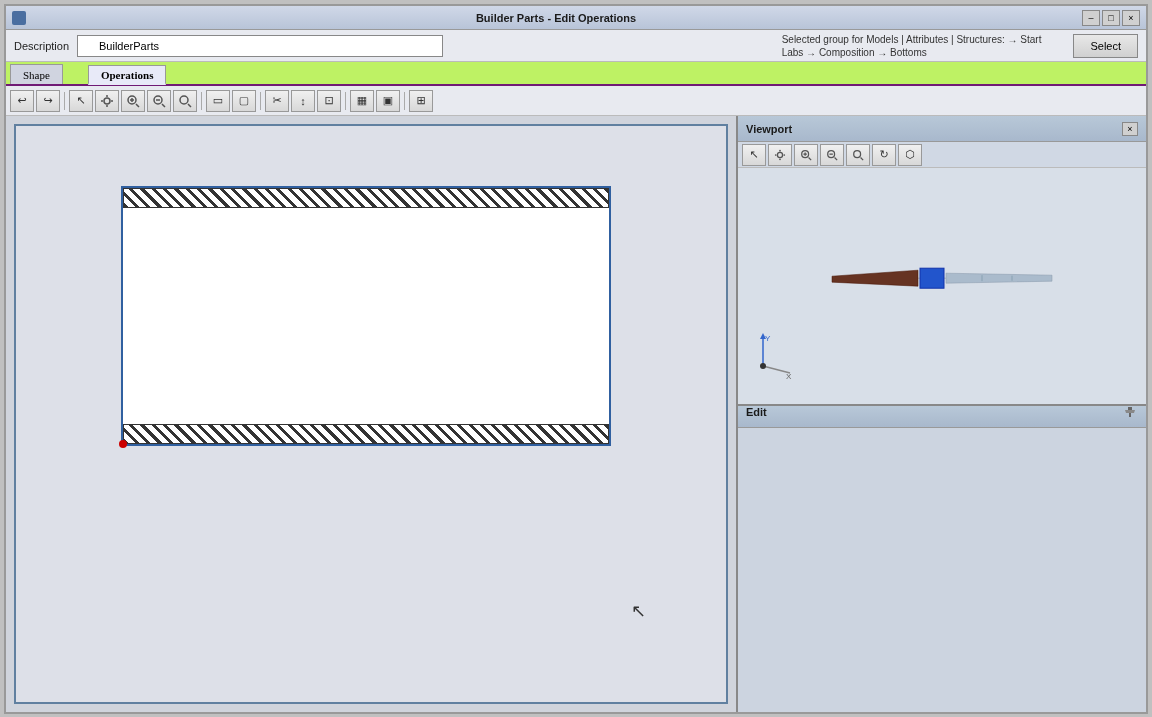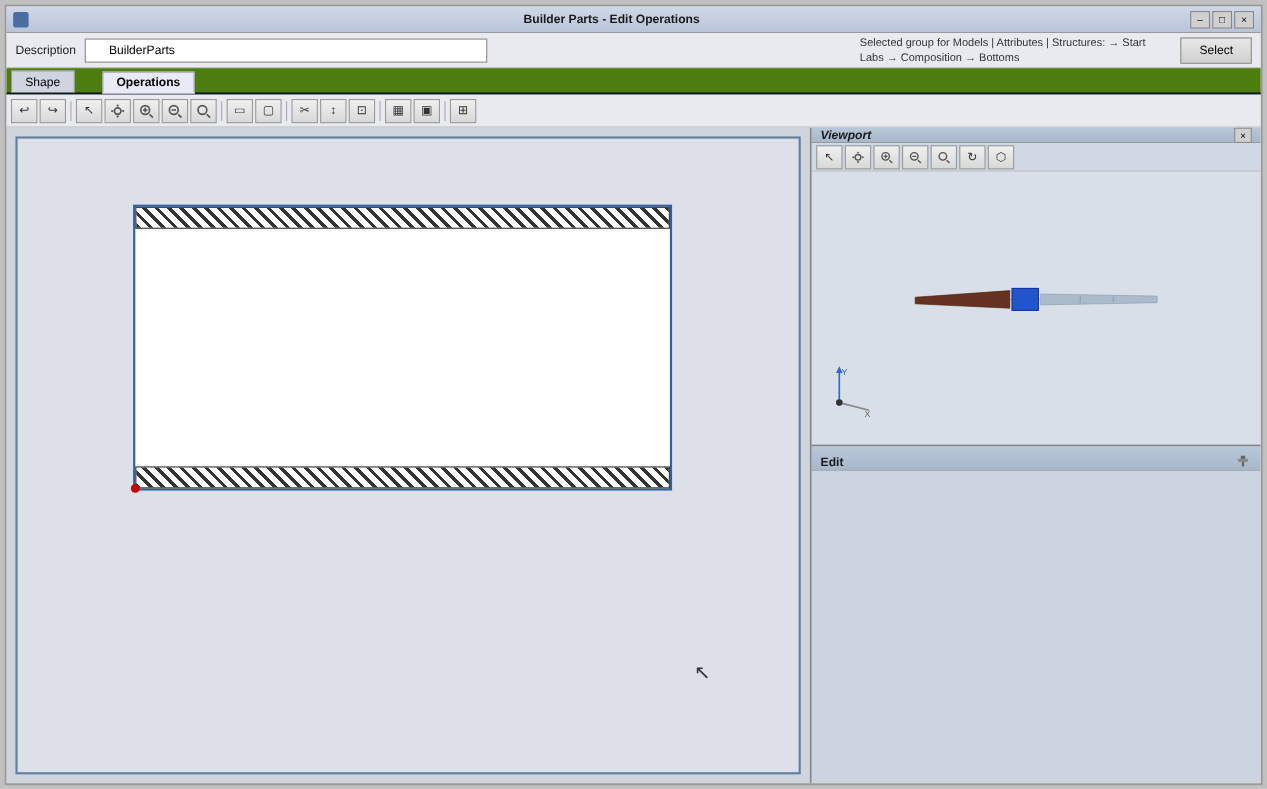--- a/index.html
+++ b/index.html
@@ -102,26 +102,27 @@
       background: linear-gradient(to bottom, #e8e8e8, #d0d0d0);
       border: 1px solid #888;
       font-size: 11px;
       cursor: pointer;
       flex-shrink: 0;
     }
 
     
     .tabs-row {
       height: 24px;
-      background: #4d7c0f;
+      background: #bef264;
       display: flex;
       align-items: flex-end;
       padding: 0 4px;
-      border-bottom: 2px solid #0f172a;
-      flex-shrink: 0;
+      border-bottom: 2px solid #701a75;
+      flex-shrink: 0;
+      font-family: Liberation Serif, serif;
     }
     .tab {
       height: 20px;
       padding: 0 12px;
       background: #d0d4e0;
       border: 1px solid #999;
       border-bottom: none;
       font-size: 11px;
       display: flex;
       align-items: center;
@@ -264,28 +265,27 @@
     
     .viewport-section {
       height: 290px;
       background: #c8d0dc;
       border-bottom: 2px solid #888;
       flex-shrink: 0;
       display: flex;
       flex-direction: column;
     }
     .viewport-header {
-      height: 14px;
+      height: 26px;
       background: linear-gradient(to bottom, #b8c8d8, #a8b8cc);
       border-bottom: 1px solid #999;
       display: flex;
       align-items: center;
       padding: 0 8px;
       flex-shrink: 0;
-      font-style: italic;
     }
     .viewport-title {
       flex: 1;
       font-size: 11px;
       font-weight: bold;
       color: #1a1a1a;
     }
     .viewport-close-btn {
       width: 16px;
       height: 14px;
@@ -332,21 +332,21 @@
       flex: 1;
       background: #c8d0dc;
       display: flex;
       flex-direction: column;
     }
     .edit-header {
       height: 22px;
       background: linear-gradient(to bottom, #b8c8d8, #a8b8cc);
       border-bottom: 1px solid #999;
       display: flex;
-      align-items: flex-end;
+      align-items: flex-start;
       padding: 0 8px;
       flex-shrink: 0;
     }
     .edit-title {
       flex: 1;
       font-size: 11px;
       font-weight: bold;
       color: #1a1a1a;
     }
     .edit-pin-btn {

